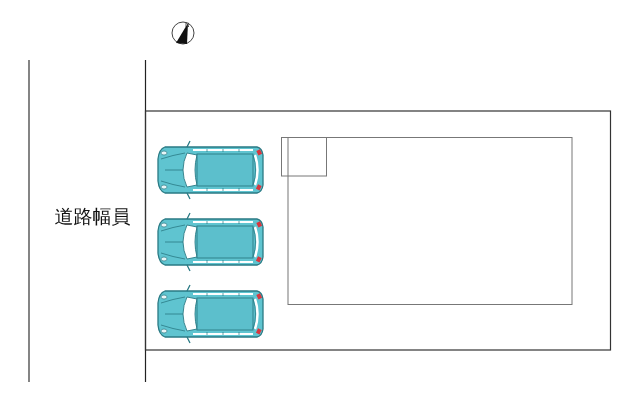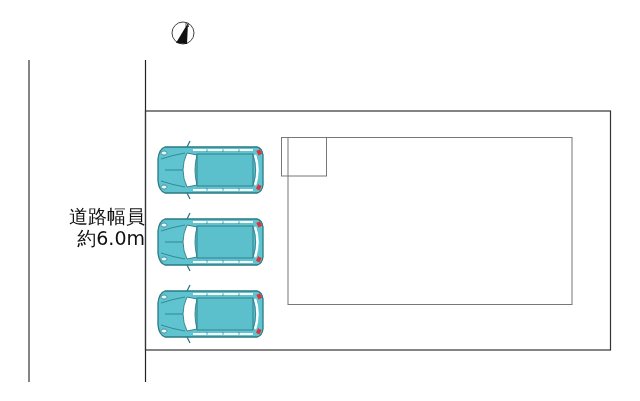--- a/index.html
+++ b/index.html
@@ -1,19 +1,19 @@
 <!DOCTYPE html>
 <html><head>
 <meta charset="utf-8">
 <style>
   html, body { margin: 0; padding: 0; background: #ffffff; }
   body { width: 640px; height: 401px; position: relative; overflow: hidden; font-family: "DejaVu Sans", sans-serif; }
   .road-label {
     position: absolute; left: 40px; top: 205px; width: 105px;
-    text-align: right; color: #111; font-size: 19px; line-height: 22px;
+    text-align: center; color: #111; font-size: 19px; line-height: 22px;
   }
   .road-label div { white-space: nowrap; }
   svg { position: absolute; left: 0; top: 0; }
 </style>
 </head>
 <body>
 
 <svg width="640" height="401" viewBox="0 0 640 401">
 
   <g>
@@ -64,14 +64,13 @@
   <g transform="translate(157,217)">
       <use href="#car"></use>
     </g>
   <g transform="translate(157,289)">
       <use href="#car"></use>
     </g>
 </svg>
 
 <div class="road-label">
   <div>道路幅員</div>
-  <div>約6.0m</div>
 </div>
 
 </body></html>

